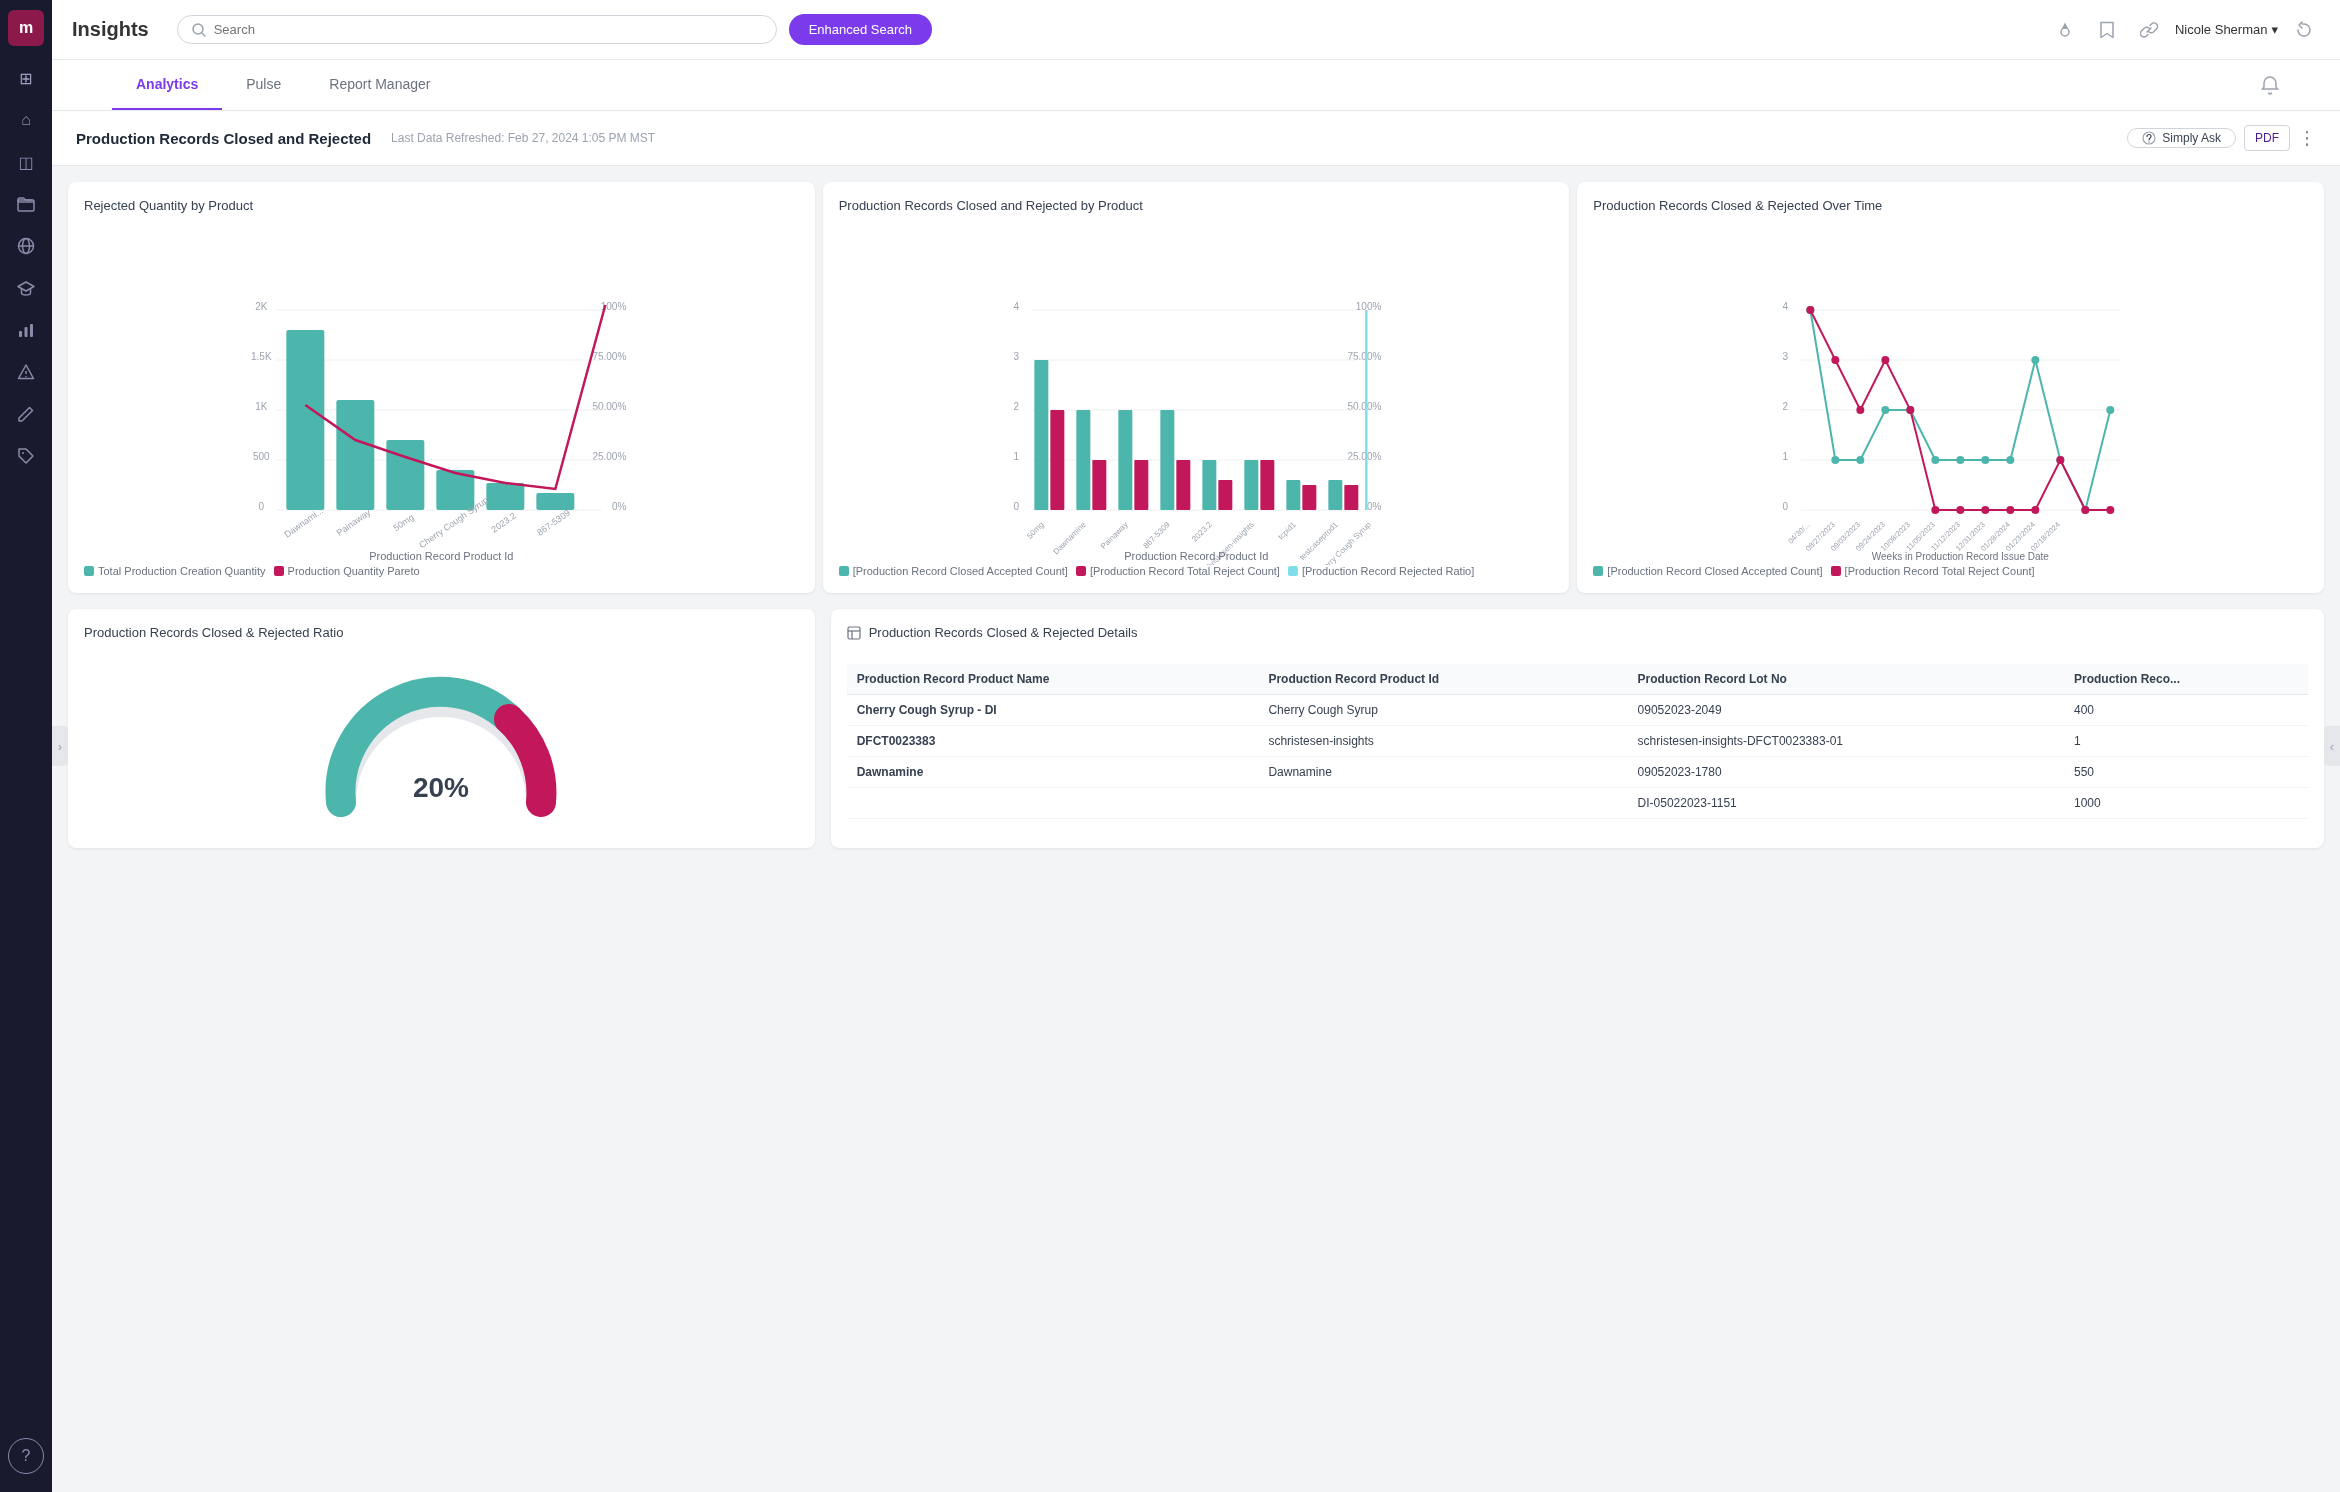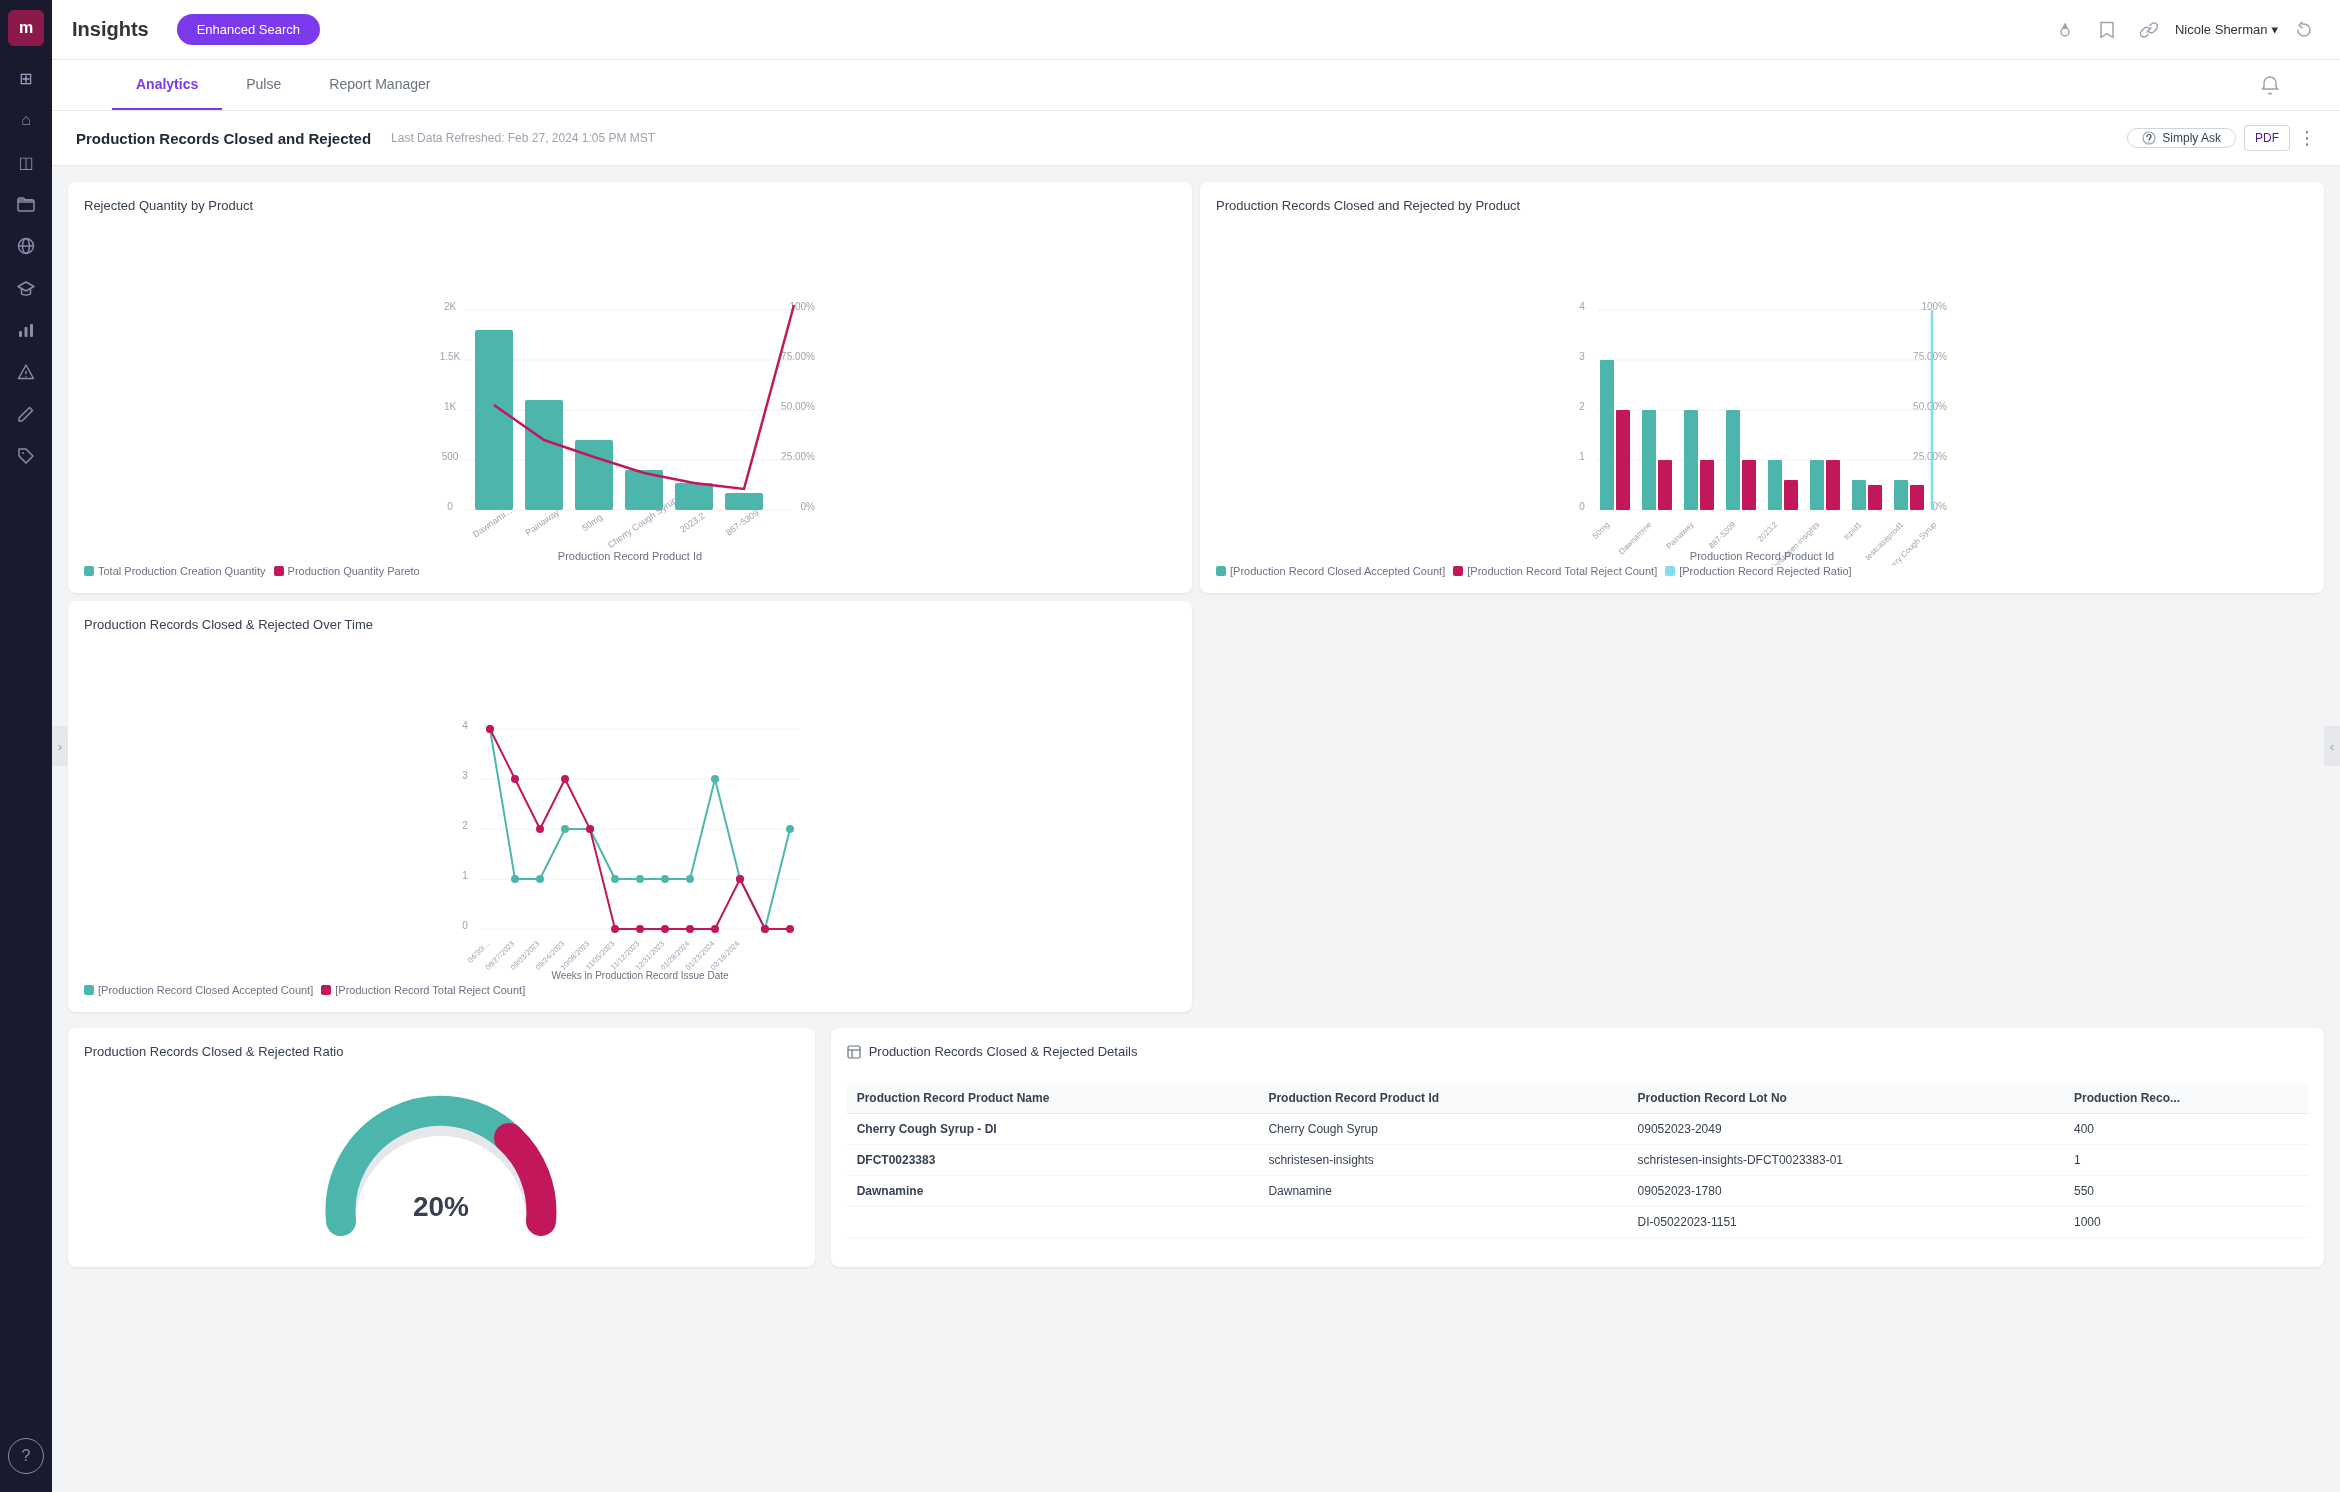--- a/index.html
+++ b/index.html
@@ -38,21 +38,21 @@
     
     .page-header { background: white; padding: 14px 24px; display: flex; align-items: center; border-bottom: 1px solid #e5e7eb; }
     .page-title { font-size: 15px; font-weight: 600; color: #1f2937; }
     .refresh-info { font-size: 12px; color: #9ca3af; margin-left: 20px; }
     .page-actions { margin-left: auto; display: flex; align-items: center; gap: 8px; }
     .simply-ask-btn { border: 1px solid #d1d5db; background: white; border-radius: 16px; padding: 2px 14px; font-size: 12px; color: #374151; cursor: pointer; display: flex; align-items: center; gap: 6px; }
     .pdf-btn { border: 1px solid #d1d5db; background: white; border-radius: 4px; padding: 5px 10px; font-size: 12px; color: #4c1d95; cursor: pointer; }
     .more-btn { color: #6b7280; cursor: pointer; font-size: 18px; }
 
     
-    .charts-grid { display: grid; grid-template-columns: 1fr 1fr; gap: 8px; padding: 16px; }
+    .charts-grid { display: grid; grid-template-columns: 1fr 1fr 1fr; gap: 8px; padding: 16px; }
     .chart-card { background: white; border-radius: 8px; padding: 16px; box-shadow: 0 1px 3px rgba(0,0,0,0.08); }
     .chart-title { font-size: 13px; font-weight: 500; color: #374151; margin-bottom: 12px; }
 
     
     .chart-area { position: relative; width: 100%; }
 
     
     .bottom-row { display: grid; grid-template-columns: 1fr 2fr; gap: 16px; padding: 0 16px 16px; }
 
     
@@ -136,20 +136,29 @@
       </svg>
   </div>
   <div style="flex:1"></div>
   <div class="sidebar-icon" style="margin-bottom:8px; border:1px solid #8a8aaa; border-radius:50%;">?</div>
 </div>
 
 <div class="main">
 
   <div class="topbar">
     <span class="app-title">Insights</span>
+    <div class="search-box">
+      <span class="search-icon-svg">
+        <svg width="14" height="14" viewBox="0 0 14 14" fill="none">
+            <circle cx="6" cy="6" r="5" stroke="#9ca3af" stroke-width="1.5"></circle>
+            <line x1="10" y1="10" x2="13" y2="13" stroke="#9ca3af" stroke-width="1.5" stroke-linecap="round"></line>
+          </svg>
+      </span>
+      <input type="text" placeholder="Search" style="">
+    </div>
     <button class="enhanced-btn">Enhanced Search</button>
     <div class="topbar-actions">
       <div class="topbar-icon">
         <svg width="18" height="18" viewBox="0 0 18 18" fill="none">
             <path d="M9 1.5L12 7.5H6L9 1.5Z" fill="#9ca3af"></path>
             <circle cx="9" cy="11" r="4" stroke="#9ca3af" stroke-width="1.5"></circle>
           </svg>
       </div>
       <div class="topbar-icon">
         <svg width="16" height="18" viewBox="0 0 16 18" fill="none">

